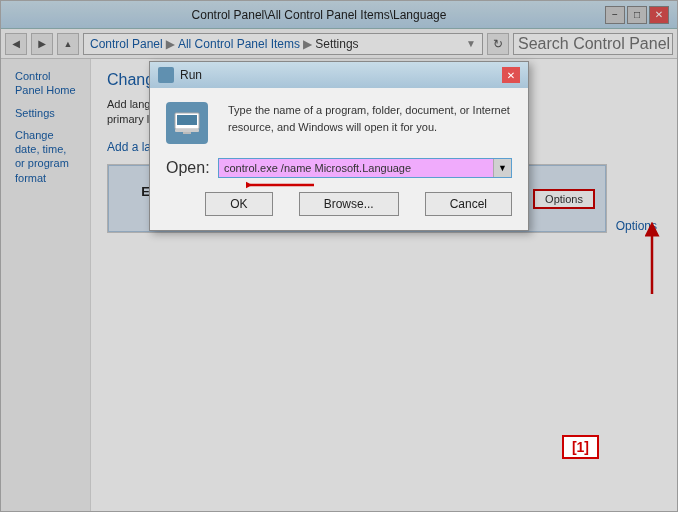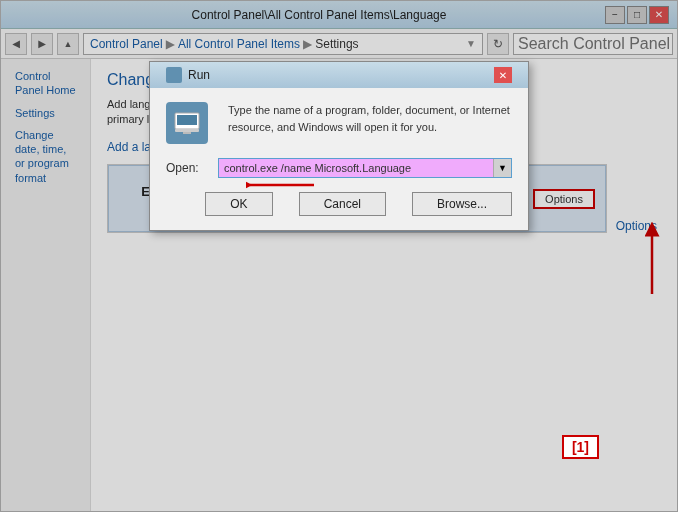--- a/index.html
+++ b/index.html
@@ -249,21 +249,21 @@
       background: #f0f0f0;
       border: 1px solid #888;
       box-shadow: 3px 3px 8px rgba(0,0,0,0.3);
     }
     .dialog-title-bar {
       background: linear-gradient(to bottom, #c8dce8, #a8c4d8);
       height: 26px;
       display: flex;
       align-items: center;
       justify-content: space-between;
-      padding: 0 16px;
+      padding: 0 8px;
     }
     .dialog-title-icon {
       width: 16px;
       height: 16px;
       background: #6090b0;
       border-radius: 2px;
       margin-right: 6px;
     }
     .dialog-title-text {
       font-size: 12px;
@@ -308,21 +308,21 @@
       color: #333;
       line-height: 1.5;
     }
     .dialog-open-row {
       display: flex;
       align-items: center;
       gap: 6px;
       margin-bottom: 14px;
     }
     .open-label {
-      font-size: 12px;
+      font-size: 16px;
       color: #333;
       width: 46px;
     }
     .open-input-wrap {
       display: flex;
       flex: 1;
       border: 1px solid #5a9fd0;
       background: #f0abfc;
     }
     .open-input {
@@ -490,22 +490,22 @@
               <marker id="arr2" markerWidth="6" markerHeight="6" refX="1" refY="3" orient="auto">
                 <polygon points="6 0, 0 3, 6 6" fill="#cc0000"></polygon>
               </marker>
             </defs>
             <line x1="68" y1="15" x2="4" y2="15" stroke="#cc0000" stroke-width="2.5" marker-end="url(#arr2)"></line>
           </svg>
         </div>
 
         <div class="dialog-button-row">
           <button class="dialog-btn">OK</button>
+          <button class="dialog-btn">Browse...</button>
           <button class="dialog-btn">Cancel</button>
-          <button class="dialog-btn">Browse...</button>
         </div>
       </div>
     </div>
 
     <div style="position:absolute; bottom:52px; right:78px; z-index:25;">
       <div class="label-box">[1]</div>
     </div>
   </div>
 
 </div>

